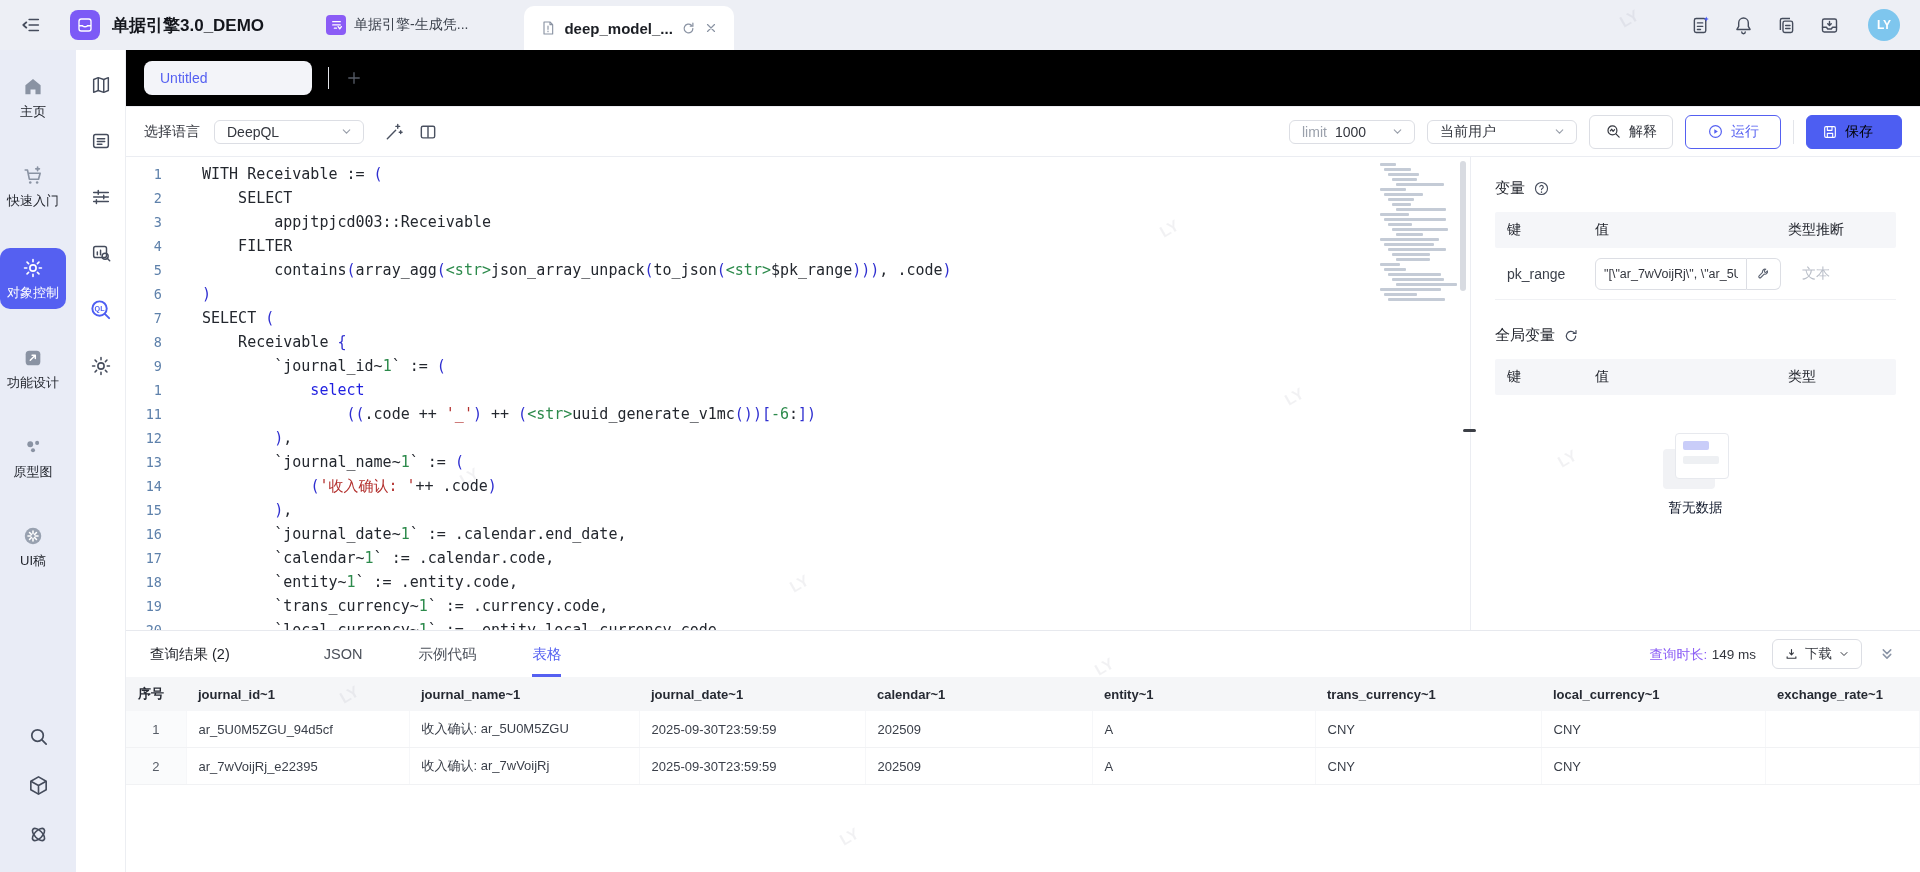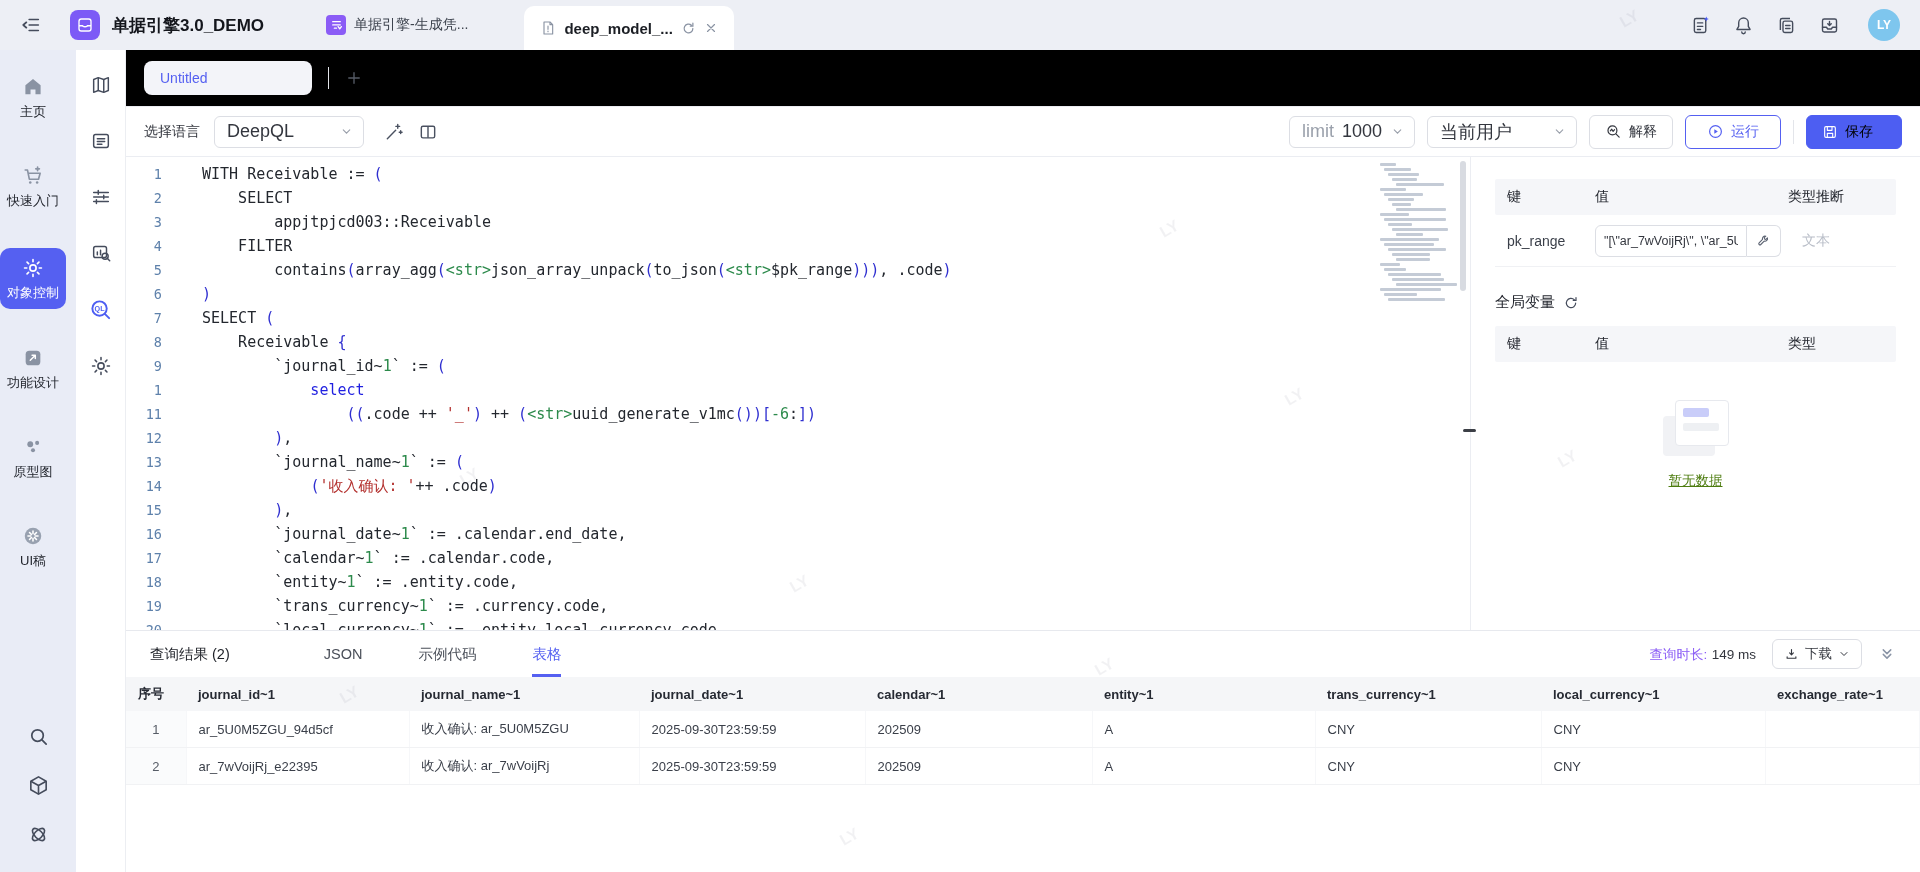--- a/index.html
+++ b/index.html
@@ -34,21 +34,21 @@
   .content { flex:1; display:flex; flex-direction:column; min-width:0; }
 
   
   .subtabs { height:57px; border-bottom:1px solid #ebedf2; display:flex; align-items:center; padding:0 18px; background:#000000; }
   .untitled-tab { background:#f3f4f9; border-radius:8px; height:34px; min-width:168px; display:flex; align-items:center; padding:0 16px; color:#5560f1; font-size:14px; cursor:pointer; }
   .subtab-sep { width:1px; height:22px; background:#e3e5ea; margin:0 16px; }
 
   
   .toolbar { height:50px; border-bottom:1px solid #ebedf2; display:flex; align-items:center; padding:0 18px; gap:14px; background:#fff; }
   .tb-label { font-size:14px; color:#33363e; }
-  .select { height:32px; border:1px solid #dcdee4; border-radius:6px; display:flex; align-items:center; padding:0 10px 0 12px; font-size:18px; color:#33363e; cursor:pointer; background:#fff; }
+  .select { height:24px; border:1px solid #dcdee4; border-radius:6px; display:flex; align-items:center; padding:0 10px 0 12px; font-size:14px; color:#33363e; cursor:pointer; background:#fff; }
   .select .chev { margin-left:auto; color:#9aa0ab; }
   .sel-lang { width:150px; }
   .sel-limit { width:126px; }
   .sel-user { width:150px; }
   .muted { color:#9aa0ab; }
   .tb-right-group { margin-left:auto; display:flex; align-items:center; gap:12px; }
   .btn { height:34px; border-radius:6px; border:1px solid #dcdee4; background:#fff; display:flex; align-items:center; gap:7px; padding:0 15px; font-size:14px; color:#33363e; cursor:pointer; font-family:inherit; }
   .btn-run { border-color:#5560f1; color:#5560f1; width:96px; justify-content:center; }
   .btn-save { background:#4d5ef2; border-color:#4d5ef2; color:#000000; width:96px; justify-content:flex-start; }
   .v-sep { width:1px; height:24px; background:#e3e5ea; }
@@ -77,21 +77,21 @@
   .c-type-cell { width:96px; flex:none; text-align:left; padding-left:14px; color:#b9bec8; }
   .var-input { width:152px; height:32px; border:1px solid #dcdee4; border-radius:6px 0 0 6px; padding:0 8px; font-size:12.5px; color:#33363e; font-family:inherit; }
   .wrench-btn { height:32px; width:34px; border:1px solid #dcdee4; border-left:none; border-radius:0 6px 6px 0; background:#fff; color:#5a6170; display:flex; align-items:center; justify-content:center; cursor:pointer; }
   .rp-gap { height:26px; }
   .rp-empty { display:flex; flex-direction:column; align-items:center; padding-top:38px; }
   .empty-illus { position:relative; width:66px; height:56px; }
   .sheet-back { position:absolute; left:0; bottom:0; width:52px; height:40px; background:#f1f2f5; border-radius:4px; }
   .sheet-front { position:absolute; right:0; top:0; width:54px; height:46px; background:#fff; border:1.5px solid #e7e9ee; border-radius:4px; padding:7px 7px; }
   .sf-bar1 { width:26px; height:9px; background:#c9cdf9; border-radius:2px; margin-bottom:6px; }
   .sf-bar2 { width:36px; height:8px; background:#eef0f3; border-radius:2px; }
-  .empty-text { margin-top:16px; font-size:13.5px; color:#4d7c0f;text-decoration:underline; }
+  .empty-text { margin-top:10px; font-size:13.5px; color:#0f172a; }
 
   
   .results { height:242px; border-top:1px solid #e7e9ee; background:#fff; }
   .rtabs { height:46px; display:flex; align-items:center; padding:0 24px; }
   .rtitle { font-size:14.5px; font-weight:normal; color:#1d2027; margin-right:94px; }
   .rtab { font-size:14.5px; color:#4a4f59; margin-right:56px; cursor:pointer; height:46px; display:flex; align-items:center; }
   .rtab.active { color:#5560f1; border-bottom:3px solid #5560f1; padding-top:3px; }
   .r-right { margin-left:auto; display:flex; align-items:center; gap:16px; }
   .dur-label { font-size:13.5px; color:#8b5cf6; }
   .dur-val { font-size:13.5px; color:#33363e; }
@@ -509,20 +509,30 @@
             <div style="width: 61px; margin-left: 0px;"></div>
             <div style="width: 33px; margin-left: 4px;"></div>
             <div style="width: 57px; margin-left: 8px;"></div>
           </div>
         <div class="vscroll">
             <div class="thumb"></div>
           </div>
       </div>
 
       <div class="rightpanel">
+        <div class="rp-title-row">
+          <span class="rp-title">变量</span>
+          <span class="icon-btn">
+              <svg width="17" height="17" viewBox="0 0 24 24" fill="none" stroke="currentColor" stroke-width="1.6">
+                <circle cx="12" cy="12" r="8.5"></circle>
+                <path d="M9.7 9.5a2.4 2.4 0 1 1 3.4 2.6c-.8.4-1.1.9-1.1 1.7" stroke-linecap="round"></path>
+                <path d="M12 16.8v.4" stroke-linecap="round" stroke-width="2"></path>
+              </svg>
+            </span>
+        </div>
         <div class="rp-head">
           <span class="c-key">键</span>
           <span class="c-val">值</span>
           <span class="c-type">类型推断</span>
         </div>
         <div class="rp-row">
           <span class="c-key">pk_range</span>
           <span class="c-val">
             <input class="var-input" value="&quot;[\&quot;ar_7wVoijRj\&quot;, \&quot;ar_5U0M" style="">
             <button class="wrench-btn">

